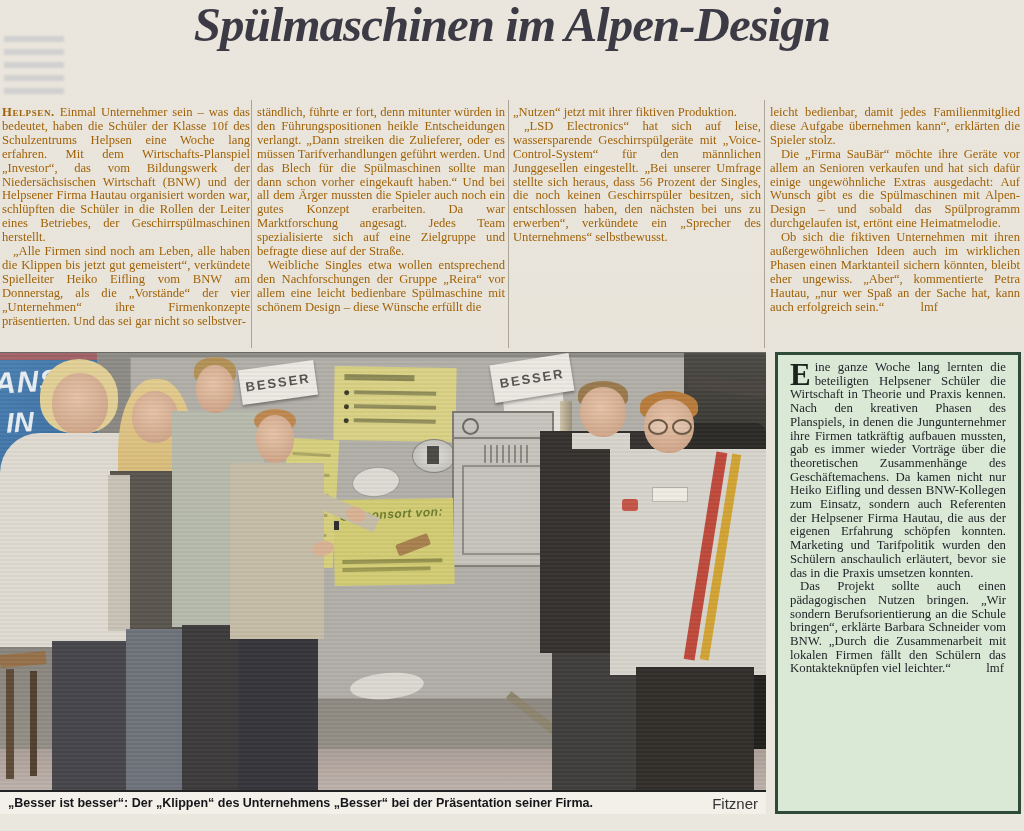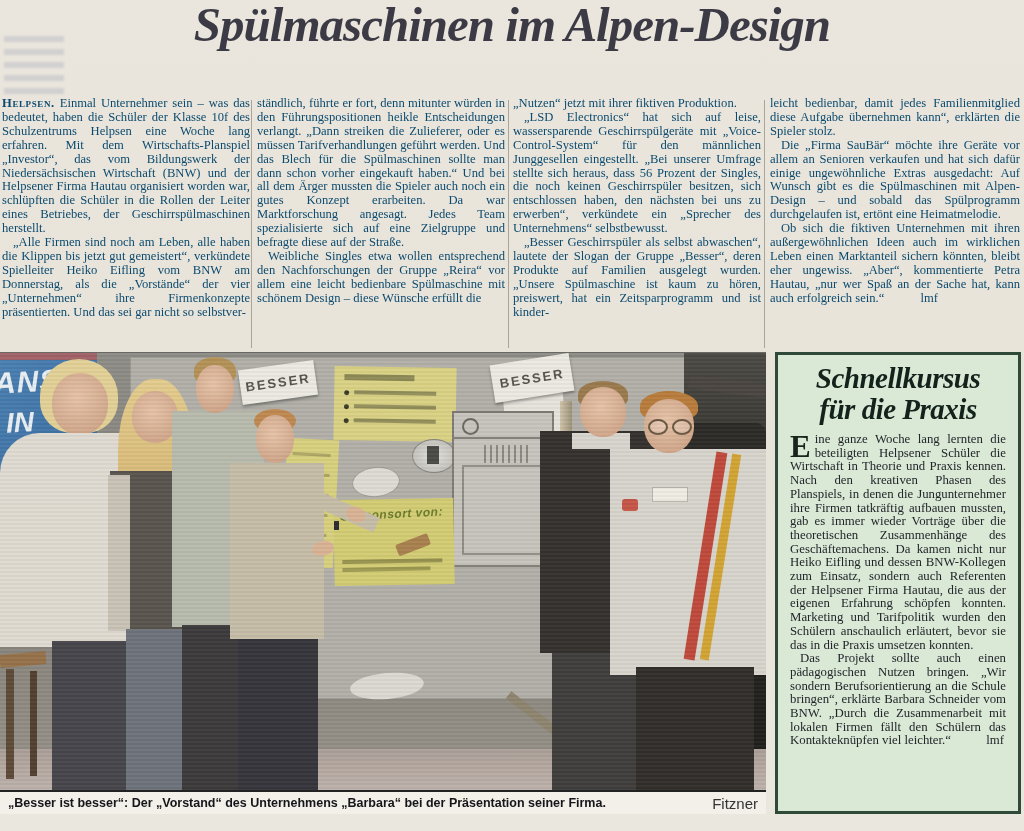--- a/index.html
+++ b/index.html
@@ -19,23 +19,23 @@
     font-size:49px;letter-spacing:-1px;color:#3c3b45;
   }
   .subtitle{
     position:absolute;left:0;right:0;top:58px;margin:0;text-align:center;
     font-family:"Liberation Serif",serif;font-weight:bold;font-size:20px;
     color:#4a4950;letter-spacing:.2px;
   }
   .vrule{position:absolute;top:100px;height:248px;width:1px;background:#aba598;}
   .r1{left:251px;} .r2{left:508px;} .r3{left:764px;}
   .col{
-    position:absolute;top:97px;width:248px;
+    position:absolute;top:106px;width:248px;
     font-size:12.6px;line-height:13.9px;text-align:justify;
-    color:#0c4a6e;overflow:hidden;height:258px;
+    color:#a16207;overflow:hidden;height:258px;
     hyphens:auto;-webkit-hyphens:auto;
   }
   .c1{left:2px;} .c2{left:257px;} .c3{left:513px;} .c4{left:770px;width:250px;height:250px;}
   .para{margin:0;}
   .para.indent{text-indent:11px;}
   .lead{font-weight:bold;font-variant:small-caps;letter-spacing:.6px;}
   .byline{display:inline-block;margin-left:22px;}
   
   .photo{
     position:absolute;left:0;top:352px;width:766px;height:438px;overflow:hidden;
@@ -178,27 +178,26 @@
   </div>
 
   <div class="col c2">
     <p class="para">ständlich, führte er fort, denn mitunter würden in den Führungspositionen heikle Entscheidungen verlangt. „Dann streiken die Zulieferer, oder es müssen Tarifverhandlungen geführt werden. Und das Blech für die Spülmaschinen sollte man dann schon vorher eingekauft haben.“ Und bei all dem Ärger mussten die Spieler auch noch ein gutes Konzept erarbeiten. Da war Marktforschung angesagt. Jedes Team spezialisierte sich auf eine Zielgruppe und befragte diese auf der Straße.</p>
     <p class="para indent">Weibliche Singles etwa wollen entsprechend den Nachforschungen der Gruppe „Reira“ vor allem eine leicht bedienbare Spülmaschine mit schönem Design – diese Wünsche erfüllt die</p>
   </div>
 
   <div class="col c3">
     <p class="para">„Nutzen“ jetzt mit ihrer fiktiven Produktion.</p>
     <p class="para indent">„LSD Electronics“ hat sich auf leise, wassersparende Geschirrspülgeräte mit „Voice-Control-System“ für den männlichen Junggesellen eingestellt. „Bei unserer Umfrage stellte sich heraus, dass 56 Prozent der Singles, die noch keinen Geschirrspüler besitzen, sich entschlossen haben, den nächsten bei uns zu erwerben“, verkündete ein „Sprecher des Unternehmens“ selbstbewusst.</p>
-    <p class="para indent">„Besser Geschirrspüler als selbst abwaschen“, lautete der Slogan der Gruppe „Besser“, deren Produkte auf Familien ausgelegt wurden. „Unsere Spülmaschine ist kaum zu hören, preiswert, hat ein Zeitsparprogramm und ist kinder-</p>
   </div>
 
   <div class="col c4">
     <p class="para">leicht bedienbar, damit jedes Familienmitglied diese Aufgabe übernehmen kann“, erklärten die Spieler stolz.</p>
     <p class="para indent">Die „Firma SauBär“ möchte ihre Geräte vor allem an Senioren verkaufen und hat sich dafür einige ungewöhnliche Extras ausgedacht: Auf Wunsch gibt es die Spülmaschinen mit Alpen-Design – und sobald das Spülprogramm durchgelaufen ist, ertönt eine Heimatmelodie.</p>
-    <p class="para indent"><span>Ob sich die fiktiven Unternehmen mit ihren außergewöhnlichen Ideen auch im wirklichen Leben einen Marktanteil sichern könnten, bleibt eher ungewiss. „Aber“, kommentierte Petra Hautau, „nur wer Spaß an der Sache hat, kann auch erfolgreich sein.“</span> <span class="byline">lmf</span></p>
+    <p class="para indent"><span>Ob sich die fiktiven Unternehmen mit ihren außergewöhnlichen Ideen auch im wirklichen Phasen einen Marktanteil sichern könnten, bleibt eher ungewiss. „Aber“, kommentierte Petra Hautau, „nur wer Spaß an der Sache hat, kann auch erfolgreich sein.“</span> <span class="byline">lmf</span></p>
   </div>
 
   <div class="photo">
     <div class="board"></div>
     <div class="darkwall"></div>
 
     <div class="wallposter">
       <div class="redstrip"></div>
       <div class="wp1">ANS</div>
       <div class="wp2">IN</div>
@@ -312,23 +311,22 @@
           <i class="gl1"></i>
           <i class="gl2"></i>
         </span>
       <i class="pants"></i>
     </div>
 
     <div class="grain"></div>
   </div>
 
   <div class="caption-strip">
-    <span class="caption">„Besser ist besser“: Der „Vorstand“ des Unternehmens „Barbara“ bei der Präsentation seiner Firma.</span>
+    <span class="caption">„Besser ist besser“: Der „Klippen“ des Unternehmens „Besser“ bei der Präsentation seiner Firma.</span>
     <span class="credit">Fitzner</span>
   </div>
 
   <aside class="sidebar">
-    <h3 class="sb-title"><span>Schnellkursus</span><br><span>für die Praxis</span></h3>
     <p class="sb-para"><span class="dropcap">E</span><span>ine ganze Woche lang lernten die beteiligten Helpsener Schüler die Wirtschaft in Theorie und Praxis kennen. Nach den kreativen Phasen des Planspiels, in denen die Jungunternehmer ihre Firmen tatkräftig aufbauen mussten, gab es immer wieder Vorträge über die theoretischen Zusammenhänge des Geschäftemachens. Da kamen nicht nur Heiko Eifling und dessen BNW-Kollegen zum Einsatz, sondern auch Referenten der Helpsener Firma Hautau, die aus der eigenen Erfahrung schöpfen konnten. Marketing und Tarifpolitik wurden den Schülern anschaulich erläutert, bevor sie das in die Praxis umsetzen konnten.</span></p>
     <p class="sb-para indent"><span>Das Projekt sollte auch einen pädagogischen Nutzen bringen. „Wir sondern Berufsorientierung an die Schule bringen“, erklärte Barbara Schneider vom BNW. „Durch die Zusammenarbeit mit lokalen Firmen fällt den Schülern das Kontakteknüpfen viel leichter.“</span> <span class="byline">lmf</span></p>
   </aside>
 
 </div>
 
 </body></html>

